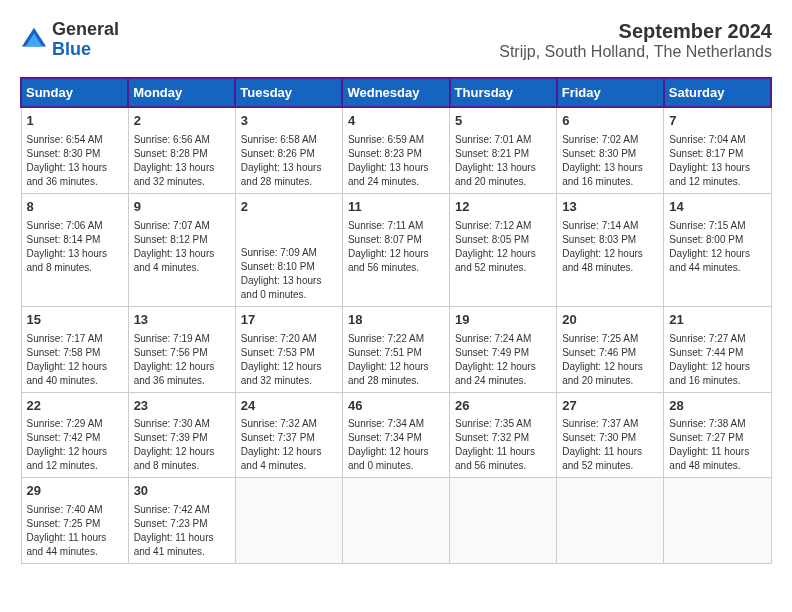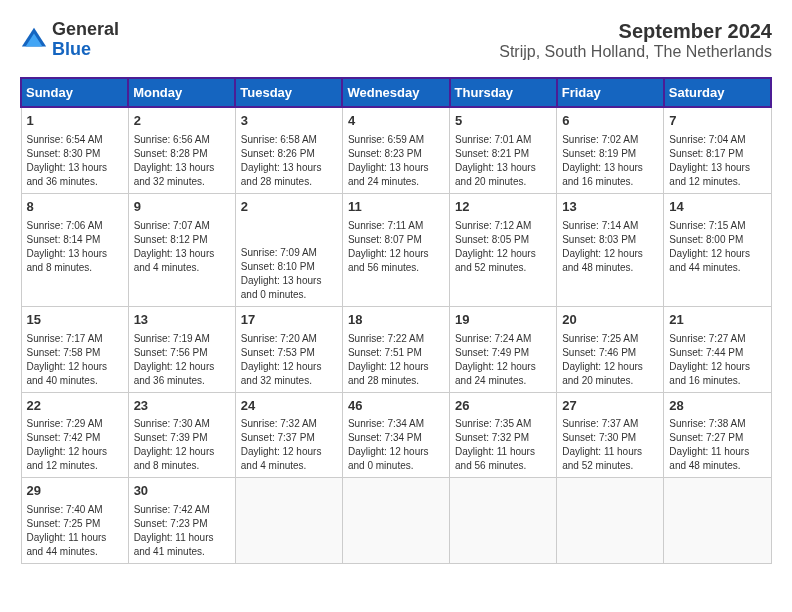--- a/index.html
+++ b/index.html
@@ -147,21 +147,21 @@
         <td>
           <span class="day-num">5</span>
           <div class="day-info" style="white-space: pre-line;">Sunrise: 7:01 AM
 Sunset: 8:21 PM
 Daylight: 13 hours
 and 20 minutes.</div>
         </td>
         <td>
           <span class="day-num">6</span>
           <div class="day-info" style="white-space: pre-line;">Sunrise: 7:02 AM
-Sunset: 8:19 PM
+Sunset: 8:30 PM
 Daylight: 13 hours
 and 16 minutes.</div>
         </td>
         <td>
           <span class="day-num">7</span>
           <div class="day-info" style="white-space: pre-line;">Sunrise: 7:04 AM
 Sunset: 8:17 PM
 Daylight: 13 hours
 and 12 minutes.</div>
         </td>

